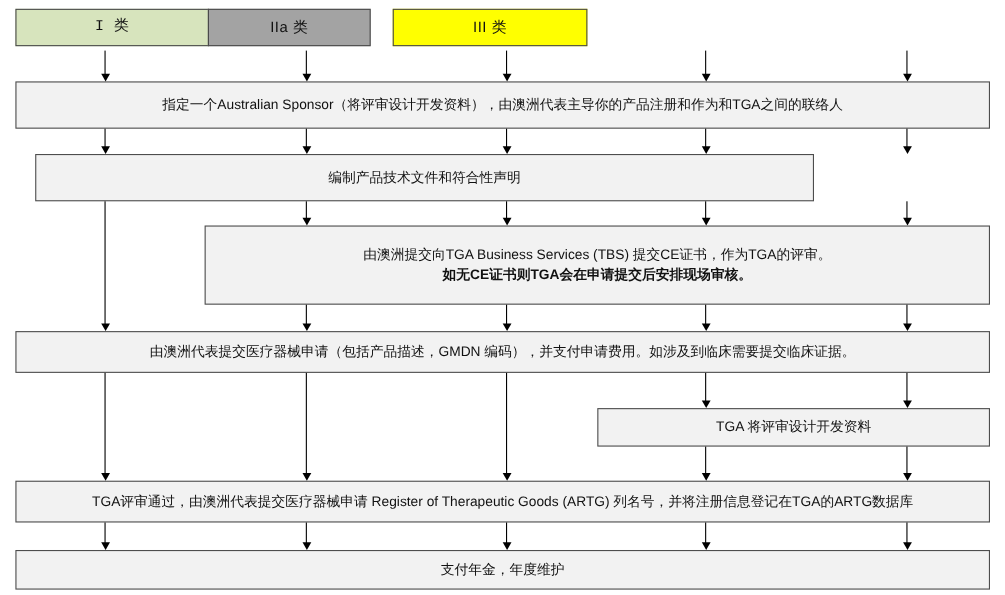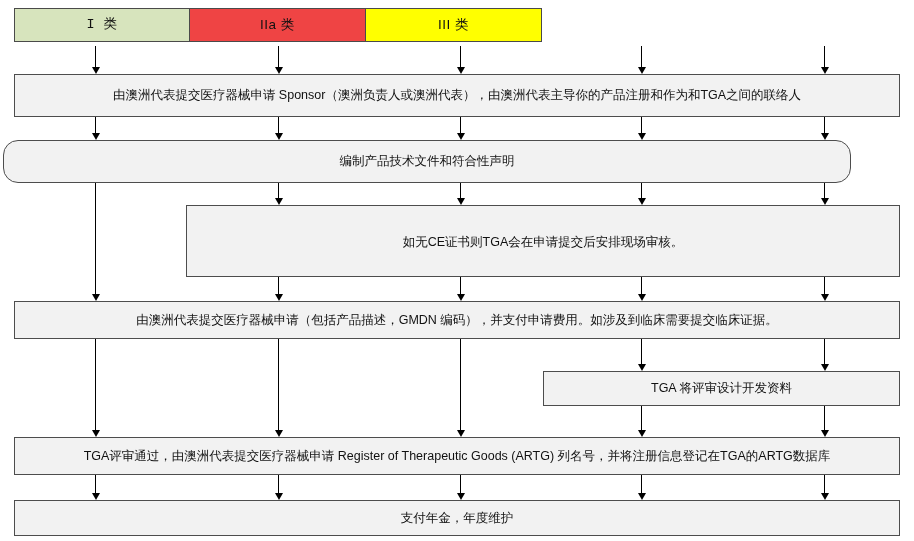--- a/index.html
+++ b/index.html
@@ -52,20 +52,21 @@
     align-items: center;
     justify-content: center;
     font-size: 12.5px;
     line-height: 1.35;
     color: #111111;
     text-align: center;
     padding: 0 6px;
   }
   .pbox .line2 {
     margin-top: 2px;
+    font-weight: bold;
   }
 
   
   .conn {
     position: absolute;
     width: 1px;
     background: #000000;
   }
   .arrowhead {
     position: absolute;
@@ -78,36 +79,37 @@
 </style>
 </head>
 <body>
 
 <div id="canvas">
 
   <div class="cat-row">
       <div class="cat-cell" style="width: 176px; background: rgb(215, 228, 189); font-family: Liberation Mono, monospace;">
         <span>I 类</span>
       </div>
-      <div class="cat-cell" style="width: 177px; background: #ef4444;">
+      <div class="cat-cell" style="width: 148px; background: #a3a3a3;">
         <span>IIa 类</span>
       </div>
-      <div class="cat-cell" style="width: 177px; background: rgb(255, 255, 0);">
+      <div class="cat-cell" style="width: 177px; background: rgb(255, 255, 0); margin-left: 21px;">
         <span>III 类</span>
       </div>
     </div>
 
   <div id="boxes-layer">
       <div class="pbox" style="left: 14px; top: 74px; width: 886px; height: 43px;">
-        <div>由澳洲代表提交医疗器械申请 Sponsor（澳洲负责人或澳洲代表），由澳洲代表主导你的产品注册和作为和TGA之间的联络人</div>
+        <div>指定一个Australian Sponsor（将评审设计开发资料），由澳洲代表主导你的产品注册和作为和TGA之间的联络人</div>
       </div>
-      <div class="pbox" style="left: 3px; top: 140px; width: 848px; height: 43px; border-radius: 15px;">
+      <div class="pbox" style="left: 32px; top: 140px; width: 708px; height: 43px;">
         <div>编制产品技术文件和符合性声明</div>
       </div>
       <div class="pbox" style="left: 186px; top: 205px; width: 714px; height: 72px;">
+        <div>由澳洲提交向TGA Business Services (TBS) 提交CE证书，作为TGA的评审。</div>
         <div class="line2">如无CE证书则TGA会在申请提交后安排现场审核。</div>
       </div>
       <div class="pbox" style="left: 14px; top: 301px; width: 886px; height: 38px;">
         <div>由澳洲代表提交医疗器械申请（包括产品描述，GMDN 编码），并支付申请费用。如涉及到临床需要提交临床证据。</div>
       </div>
       <div class="pbox" style="left: 543px; top: 371px; width: 357px; height: 35px;">
         <div>TGA 将评审设计开发资料</div>
       </div>
       <div class="pbox" style="left: 14px; top: 437px; width: 886px; height: 38px;">
         <div>TGA评审通过，由澳洲代表提交医疗器械申请 Register of Therapeutic Goods (ARTG) 列名号，并将注册信息登记在TGA的ARTG数据库</div>

